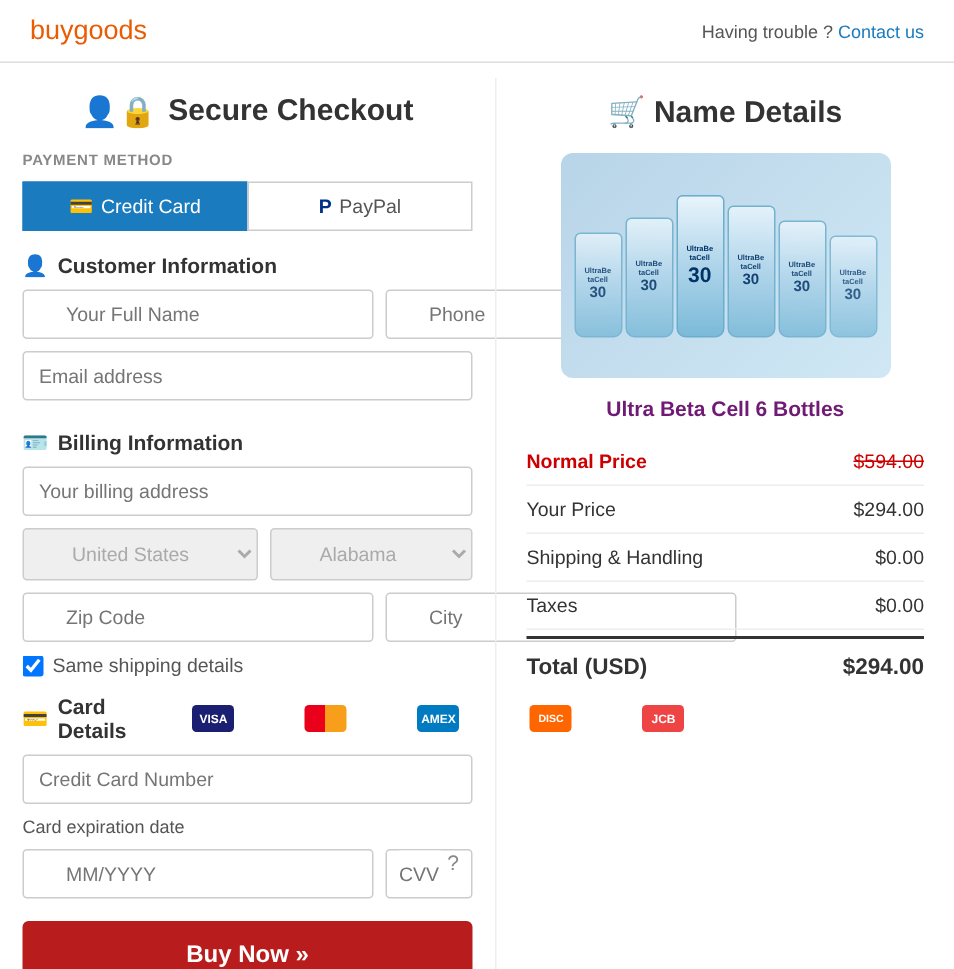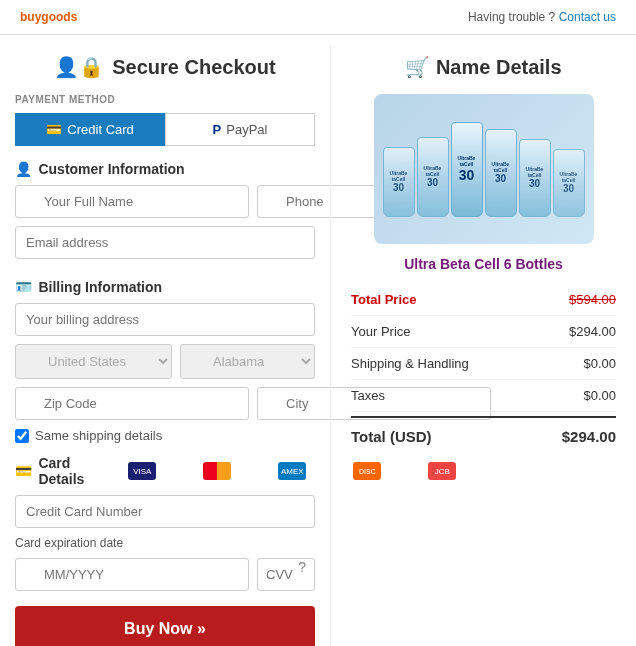--- a/index.html
+++ b/index.html
@@ -1,20 +1,20 @@
 <!DOCTYPE html>
 <html><head>
   <meta charset="utf-8">
   <style>
     * { box-sizing: border-box; margin: 0; padding: 0; }
     body { font-family: Arial, sans-serif; font-size: 13px; color: #333; background: #fff; }
 
     
     .header { display: flex; justify-content: space-between; align-items: center; padding: 10px 20px; border-bottom: 1px solid #ddd; }
-    .logo { color: #e85d04; font-weight: bold; font-size: 12px; }
+    .logo { color: #e85d04; font-weight: normal; font-size: 18px; }
     .header-help { font-size: 12px; color: #555; }
     .header-help a { color: #1a7bbf; text-decoration: none; }
 
     
     .main { display: flex; padding: 10px 0; }
 
     
     .left-panel { width: 330px; padding: 10px 15px; }
     .right-panel { flex: 1; padding: 10px 20px; border-left: 1px solid #eee; }
 
@@ -33,21 +33,21 @@
 
     
     .input-row { display: flex; gap: 8px; margin-bottom: 8px; }
     .input-field { flex: 1; padding: 8px 28px; border: 1px solid #ccc; border-radius: 3px; font-size: 13px; color: #aaa; }
     .input-full { width: 100%; padding: 8px 10px; border: 1px solid #ccc; border-radius: 3px; font-size: 13px; color: #a16207; margin-bottom: 8px; }
 
     
     .card-section-header { display: flex; align-items: center; justify-content: space-between; margin: 12px 0 8px; }
     .card-section-title { display: flex; align-items: center; gap: 6px; font-size: 14px; font-weight: bold; }
     .card-icons { display: flex; gap: 3px; align-items: center; }
-    .card-icon { width: 28px; height: 18px; border-radius: 3px; display: inline-flex; align-items: center; justify-content: center; font-size: 8px; font-weight: normal; margin-left: 44px; }
+    .card-icon { width: 28px; height: 18px; border-radius: 3px; display: inline-flex; align-items: center; justify-content: center; font-size: 8px; font-weight: bold; margin-left: 44px; }
     .card-visa { background: #1a1f71; color: #fff; }
     .card-mc { background: #eb001b; color: #fff; font-size: 7px; }
     .card-amex { background: #007bc1; color: #fff; }
     .card-disc { background: #ff6600; color: #fff; font-size: 7px; }
     .card-jcb { background: #ef4444; color: #fff; }
 
     
     .checkbox-row { display: flex; align-items: center; gap: 6px; margin: 8px 0; }
     .checkbox-row input { width: 14px; height: 14px; }
     .checkbox-row label { font-size: 13px; color: #555; }
@@ -213,21 +213,21 @@
             <div class="bottle-label">UltraBe<br>taCell</div>
             <div class="bottle-number">30</div>
           </div>
         </div>
       </div>
     </div>
 
     <div class="product-name">Ultra Beta Cell 6 Bottles</div>
 
     <div class="price-row">
-      <span class="normal-price-label">Total Price</span>
+      <span class="normal-price-label">Normal Price</span>
       <span class="normal-price-value">$594.00</span>
     </div>
     <div class="price-row">
       <span>Your Price</span>
       <span>$294.00</span>
     </div>
     <div class="price-row">
       <span>Shipping &amp; Handling</span>
       <span>$0.00</span>
     </div>

